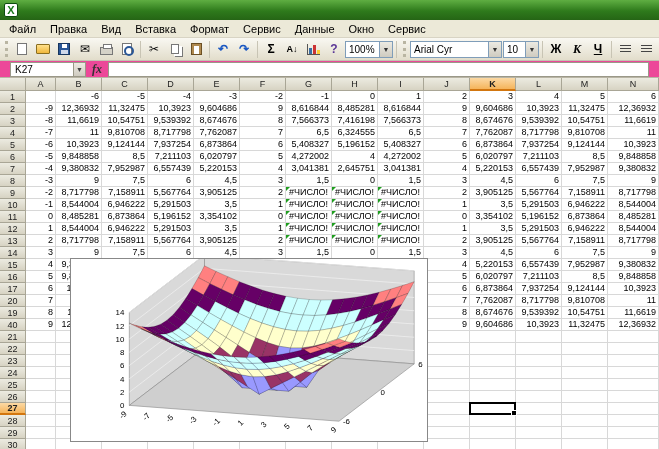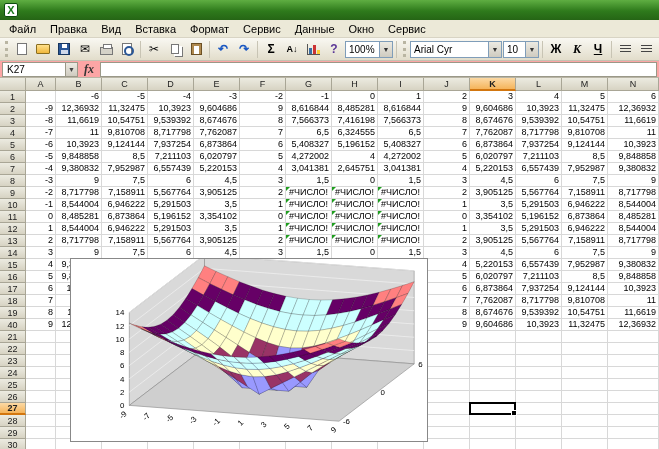--- a/index.html
+++ b/index.html
@@ -39,21 +39,21 @@
   .i-paste{width:11px;height:12px;background:#b08a4f;border:1px solid #6b4f23;position:relative}
   .i-paste::after{content:"";position:absolute;left:2px;top:2px;width:5px;height:8px;background:#fff}
   .i-chartw{width:13px;height:11px;border-left:1px solid #555;border-bottom:1px solid #555;background-image:linear-gradient(#3a6ea5,#3a6ea5),linear-gradient(#cc3333,#cc3333),linear-gradient(#ffcc33,#ffcc33);background-repeat:no-repeat;background-position:1px bottom,5px bottom,9px bottom;background-size:3px 6px,3px 9px,3px 4px}
   .glyph-blue{color:#1a57c2;font-weight:bold}
   .glyph-bold{font-weight:bold}
   .i-help{color:#5a3696;font-weight:bold}
   .i-align{width:11px;height:9px;background:repeating-linear-gradient(#444 0 1px,transparent 1px 3px)}
   .b-bold{font-weight:bold}.b-italic{font-style:italic;font-family:"Liberation Serif",serif;font-weight:bold}.b-under{text-decoration:underline;font-weight:bold}
 
   
-  .formulabar{height:17px;display:flex;align-items:center;background:#fca5a5;border-bottom:1px solid #b9b5a5;padding:1px 2px;gap:3px}
+  .formulabar{height:17px;display:flex;align-items:center;background:#ec4899;border-bottom:1px solid #b9b5a5;padding:1px 10px;gap:3px}
   .namebox{width:76px;height:15px;background:#fff;border:1px solid #9a9888;font-size:10px;display:flex;align-items:center;padding-left:4px}
   .nbarrow{margin-left:auto;width:12px;text-align:center;color:#444;font-size:7px;background:linear-gradient(180deg,#eceae2,#cfcbc0);height:100%;border-left:1px solid #9a9888;line-height:13px}
   .fx{font-family:"Liberation Serif",serif;font-style:italic;font-weight:bold;font-size:12px;color:#333;padding:0 3px}
   .formula-input{flex:1;height:15px;background:#fff;border:1px solid #9a9888}
 
   
   .sheet{position:absolute;left:0;top:78px;width:659px;height:371px;background:#fff;overflow:hidden}
   .corner{position:absolute;left:0;top:0;width:26px;height:13px;background:linear-gradient(180deg,#ECEBE1,#D7D3C3);border-right:1px solid #a9a696;border-bottom:1px solid #a9a696}
   .hdr{position:absolute;background:linear-gradient(180deg,#ECEBE1,#D7D3C3);border-right:1px solid #a9a696;border-bottom:1px solid #a9a696;font-size:9px;color:#222;display:flex;align-items:center;justify-content:center;overflow:hidden}
   .hdr.sel{background:linear-gradient(180deg,#FCD9A4,#F5B45B);font-weight:bold;border-bottom:2px solid #D2760F}
@@ -202,21 +202,21 @@
       <div class="hdr" style="left: 0px; top: 97px; width: 26px; height: 12px;">8</div>
       <div class="hdr" style="left: 0px; top: 109px; width: 26px; height: 12px;">9</div>
       <div class="hdr" style="left: 0px; top: 121px; width: 26px; height: 12px;">10</div>
       <div class="hdr" style="left: 0px; top: 133px; width: 26px; height: 12px;">11</div>
       <div class="hdr" style="left: 0px; top: 145px; width: 26px; height: 12px;">12</div>
       <div class="hdr" style="left: 0px; top: 157px; width: 26px; height: 12px;">13</div>
       <div class="hdr" style="left: 0px; top: 169px; width: 26px; height: 12px;">14</div>
       <div class="hdr" style="left: 0px; top: 181px; width: 26px; height: 12px;">15</div>
       <div class="hdr" style="left: 0px; top: 193px; width: 26px; height: 12px;">16</div>
       <div class="hdr" style="left: 0px; top: 205px; width: 26px; height: 12px;">17</div>
-      <div class="hdr" style="left: 0px; top: 217px; width: 26px; height: 12px;">18</div>
+      <div class="hdr" style="left: 0px; top: 217px; width: 26px; height: 12px;">20</div>
       <div class="hdr" style="left: 0px; top: 229px; width: 26px; height: 12px;">19</div>
       <div class="hdr" style="left: 0px; top: 241px; width: 26px; height: 12px;">40</div>
       <div class="hdr" style="left: 0px; top: 253px; width: 26px; height: 12px;">21</div>
       <div class="hdr" style="left: 0px; top: 265px; width: 26px; height: 12px;">22</div>
       <div class="hdr" style="left: 0px; top: 277px; width: 26px; height: 12px;">23</div>
       <div class="hdr" style="left: 0px; top: 289px; width: 26px; height: 12px;">24</div>
       <div class="hdr" style="left: 0px; top: 301px; width: 26px; height: 12px;">25</div>
       <div class="hdr" style="left: 0px; top: 313px; width: 26px; height: 12px;">26</div>
       <div class="hdr sel" style="left: 0px; top: 325px; width: 26px; height: 12px;">27</div>
       <div class="hdr" style="left: 0px; top: 337px; width: 26px; height: 12px;">28</div>

